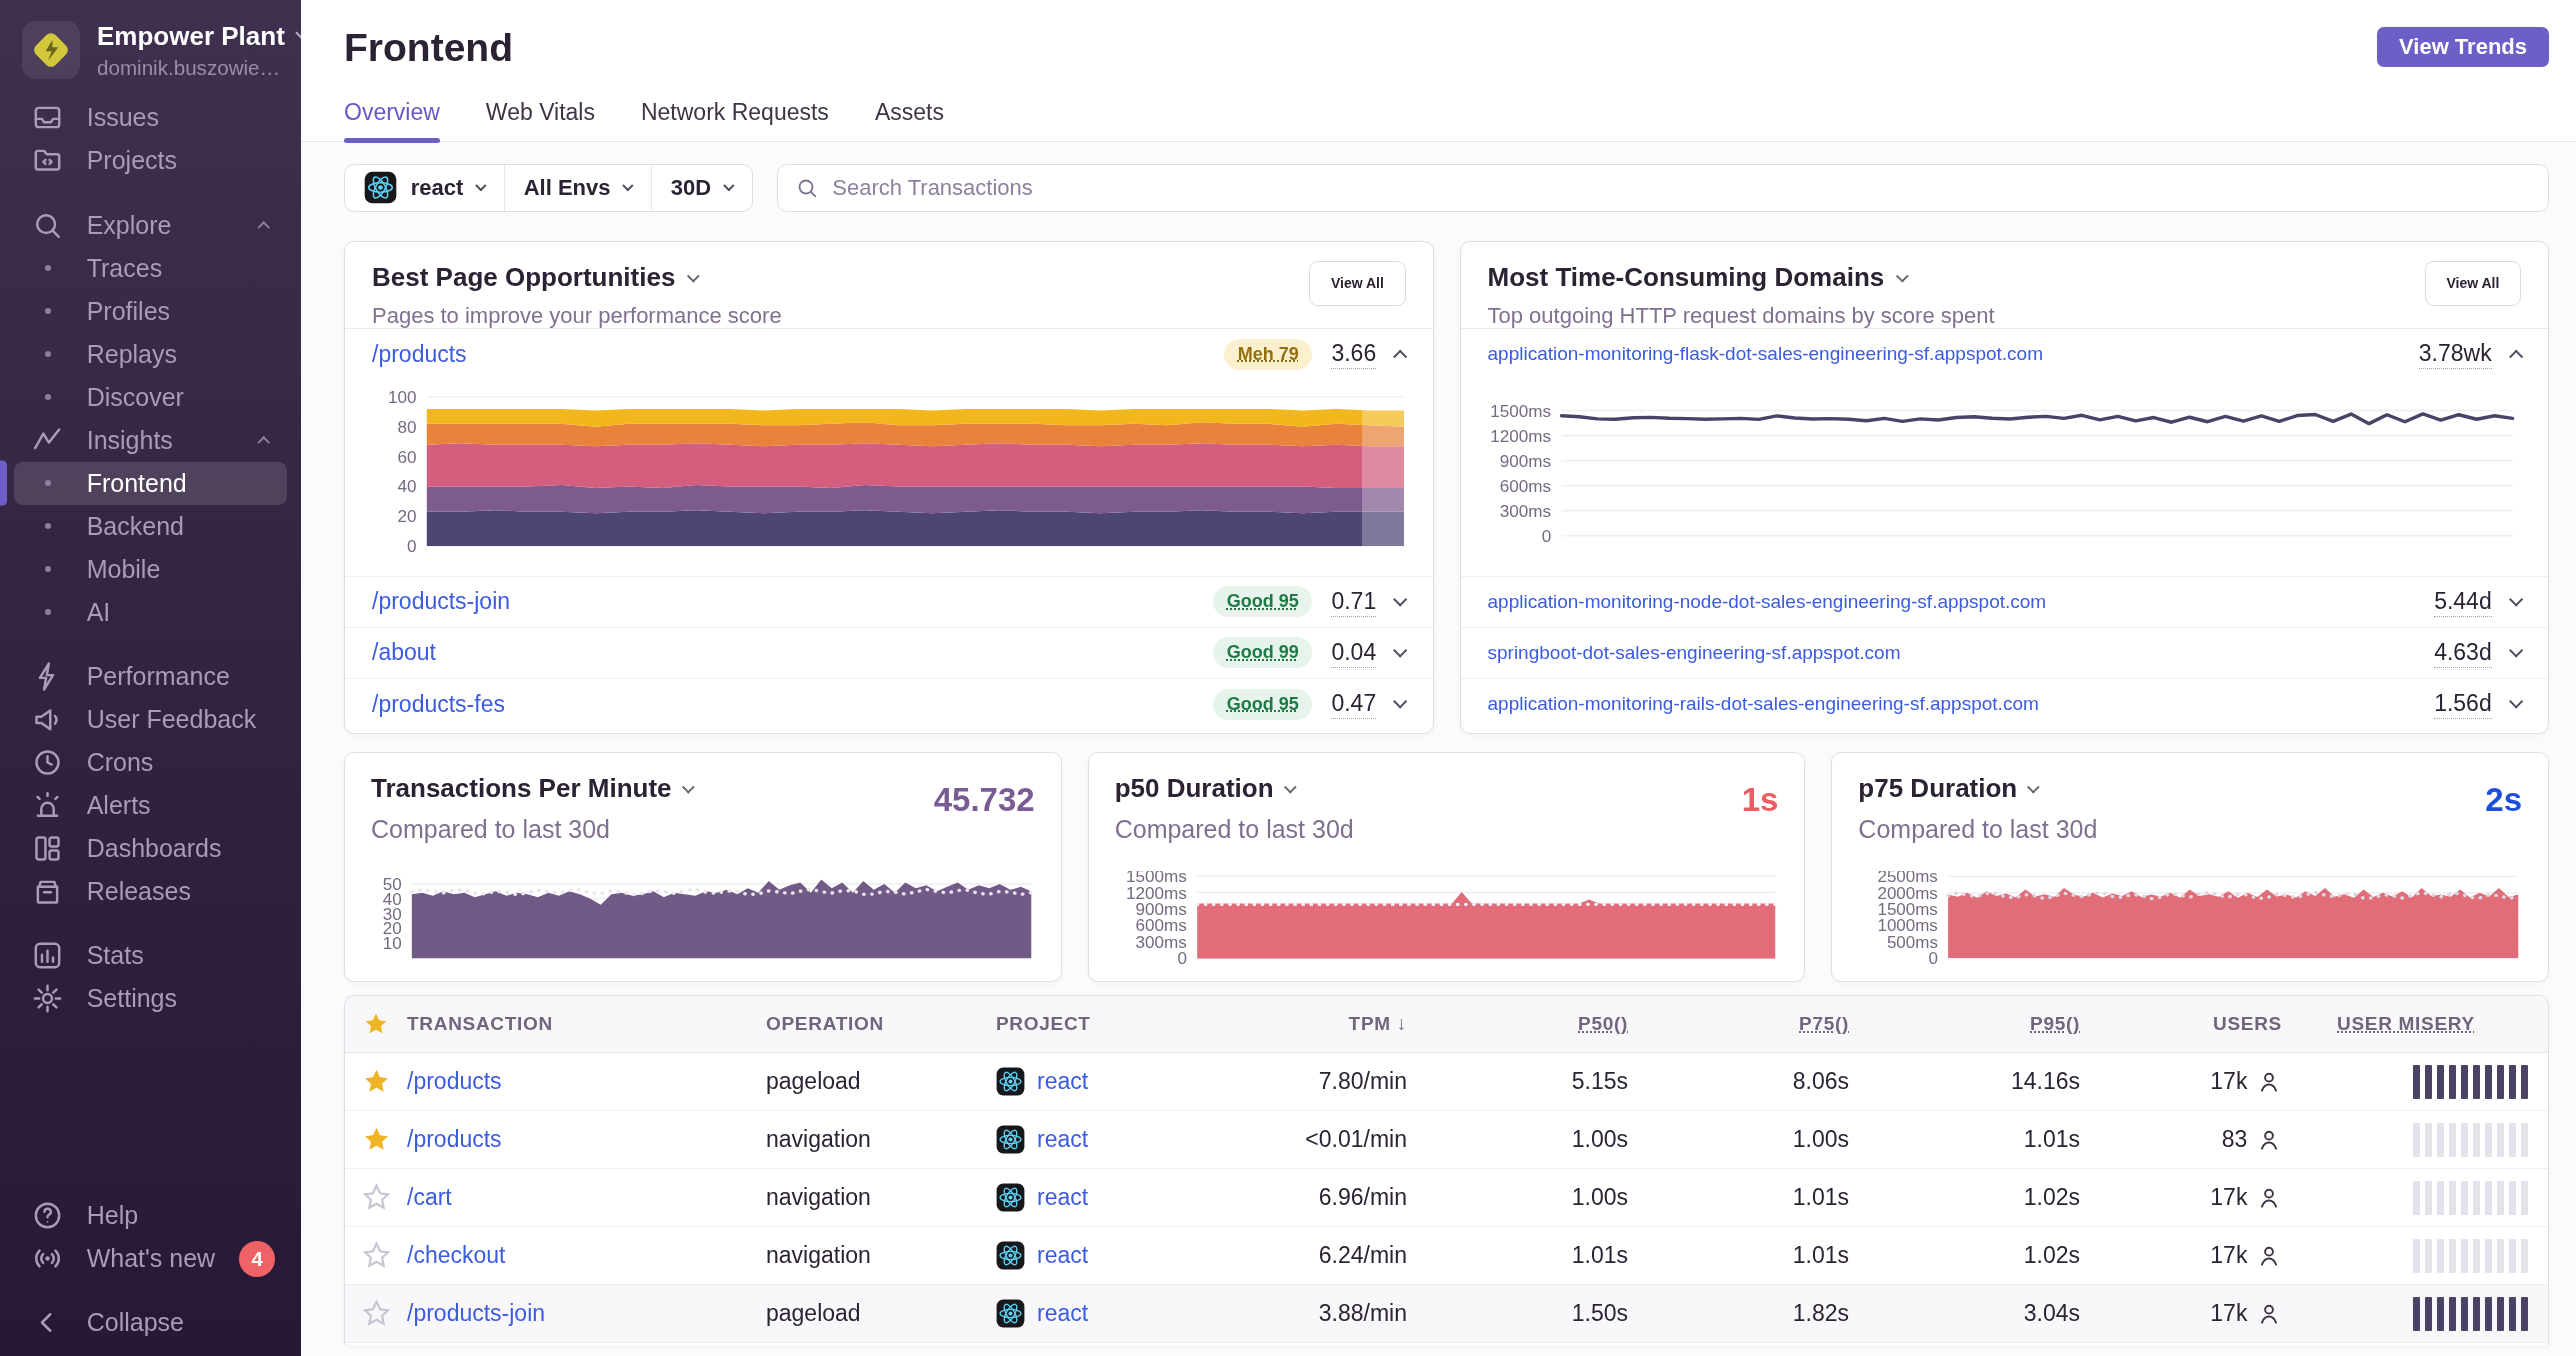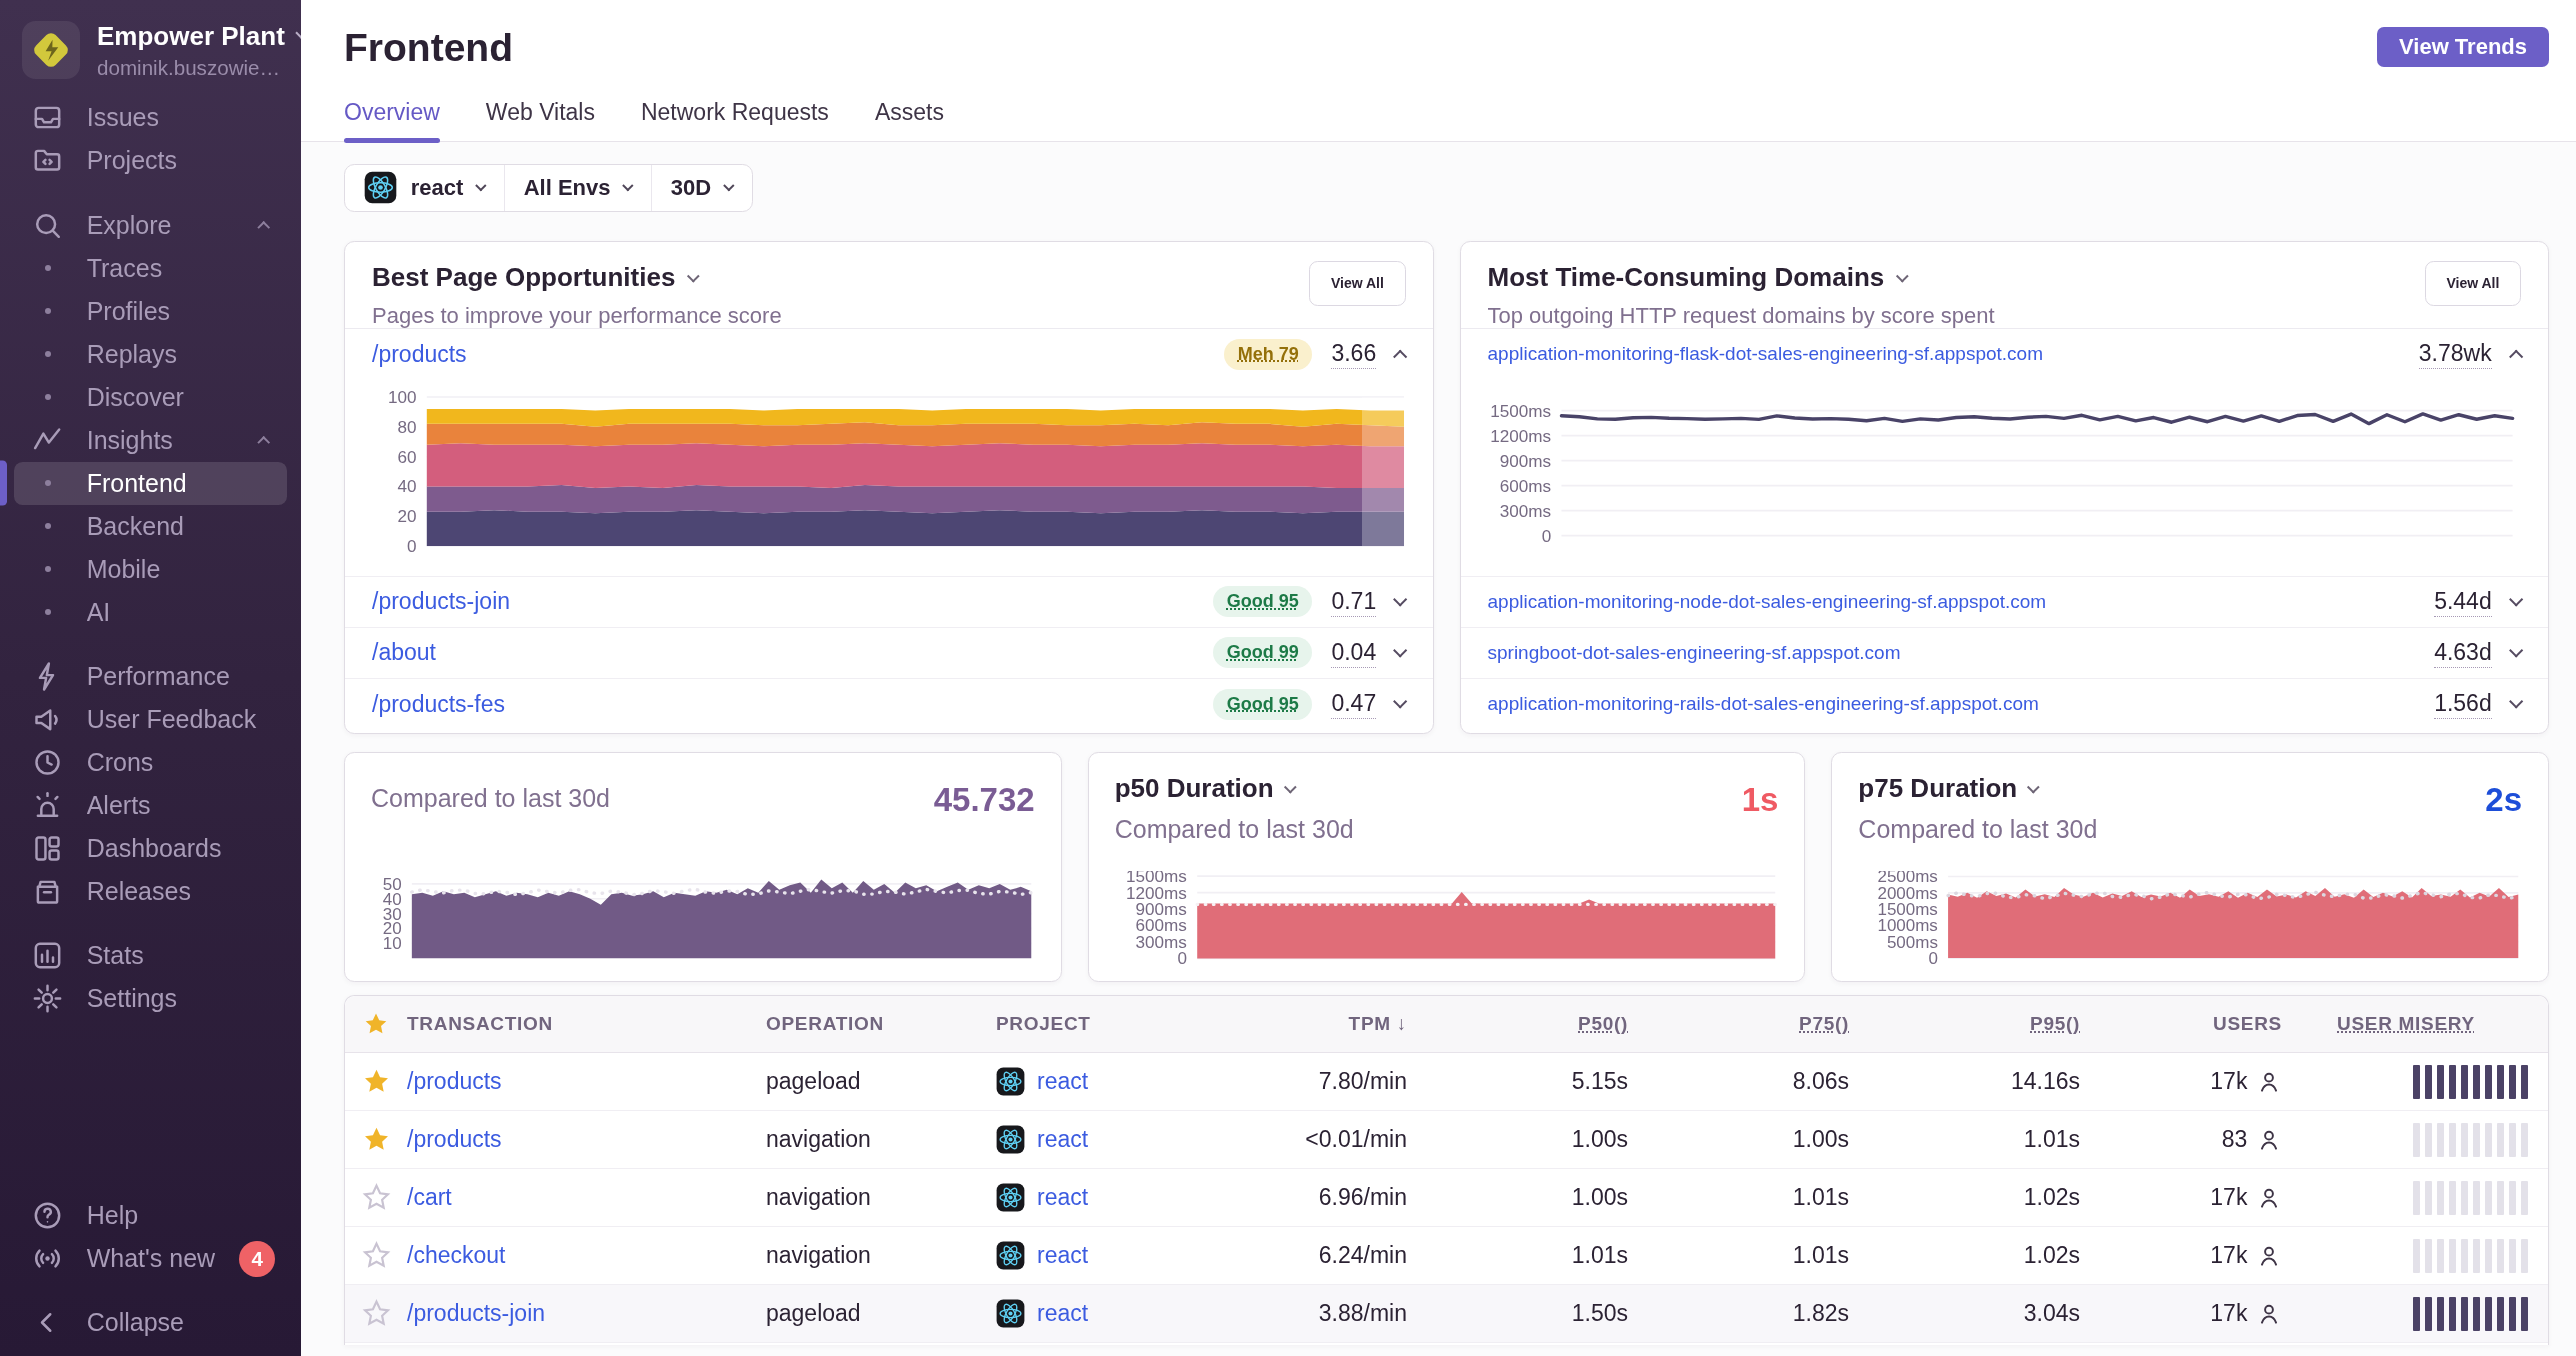--- a/index.html
+++ b/index.html
@@ -366,20 +366,27 @@
         </div>
         <div class="seg-item">
           <span>All Envs</span>
           <span class="chev down"></span>
         </div>
         <div class="seg-item">
           <span>30D</span>
           <span class="chev down"></span>
         </div>
       </div>
+      <label class="search">
+        <svg viewBox="0 0 24 24" fill="none" stroke="#80708f" stroke-width="1.8" stroke-linecap="round">
+          <circle cx="11" cy="11" r="6.5"></circle>
+            <path d="m15.8 15.8 4.4 4.4"></path>
+          </svg>
+        <input placeholder="Search Transactions" style="">
+      </label>
     </div>
 
     <div class="panels-row">
 
       <div class="panel big">
         <div class="p-head">
           <div class="p-title">
             <span>Best Page Opportunities</span>
             <span class="chev down"></span>
           </div>
@@ -502,20 +509,24 @@
       <span class="score">1.56d</span>
       <span class="chev down row-chev"></span>
     </span>
             </div>
           </div>
       </div>
     </div>
 
     <div class="metrics-row" id="metrics">
         <div class="panel m-panel">
+    <div class="m-title">
+      <span>Transactions Per Minute</span>
+      <span class="chev down"></span>
+    </div>
     <div class="m-sub">Compared to last 30d</div>
     <div class="m-value" style="color:#7a5c94">45.732</div>
     <div class="m-chart">
       <svg style="width:100%;height:100%" viewBox="0 0 780 112" width="668" height="96">
               <line x1="48" x2="776" y1="84.54545454545453" y2="84.54545454545453" stroke="#f1eff4" stroke-width="2"></line>
               <text x="36" y="91.54545454545453" text-anchor="end" font-size="20" fill="#756a82" font-family="Liberation Sans, sans-serif">10</text>
               <line x1="48" x2="776" y1="67.0909090909091" y2="67.0909090909091" stroke="#f1eff4" stroke-width="2"></line>
               <text x="36" y="74.0909090909091" text-anchor="end" font-size="20" fill="#756a82" font-family="Liberation Sans, sans-serif">20</text>
               <line x1="48" x2="776" y1="49.63636363636364" y2="49.63636363636364" stroke="#f1eff4" stroke-width="2"></line>
               <text x="36" y="56.63636363636364" text-anchor="end" font-size="20" fill="#756a82" font-family="Liberation Sans, sans-serif">30</text>

